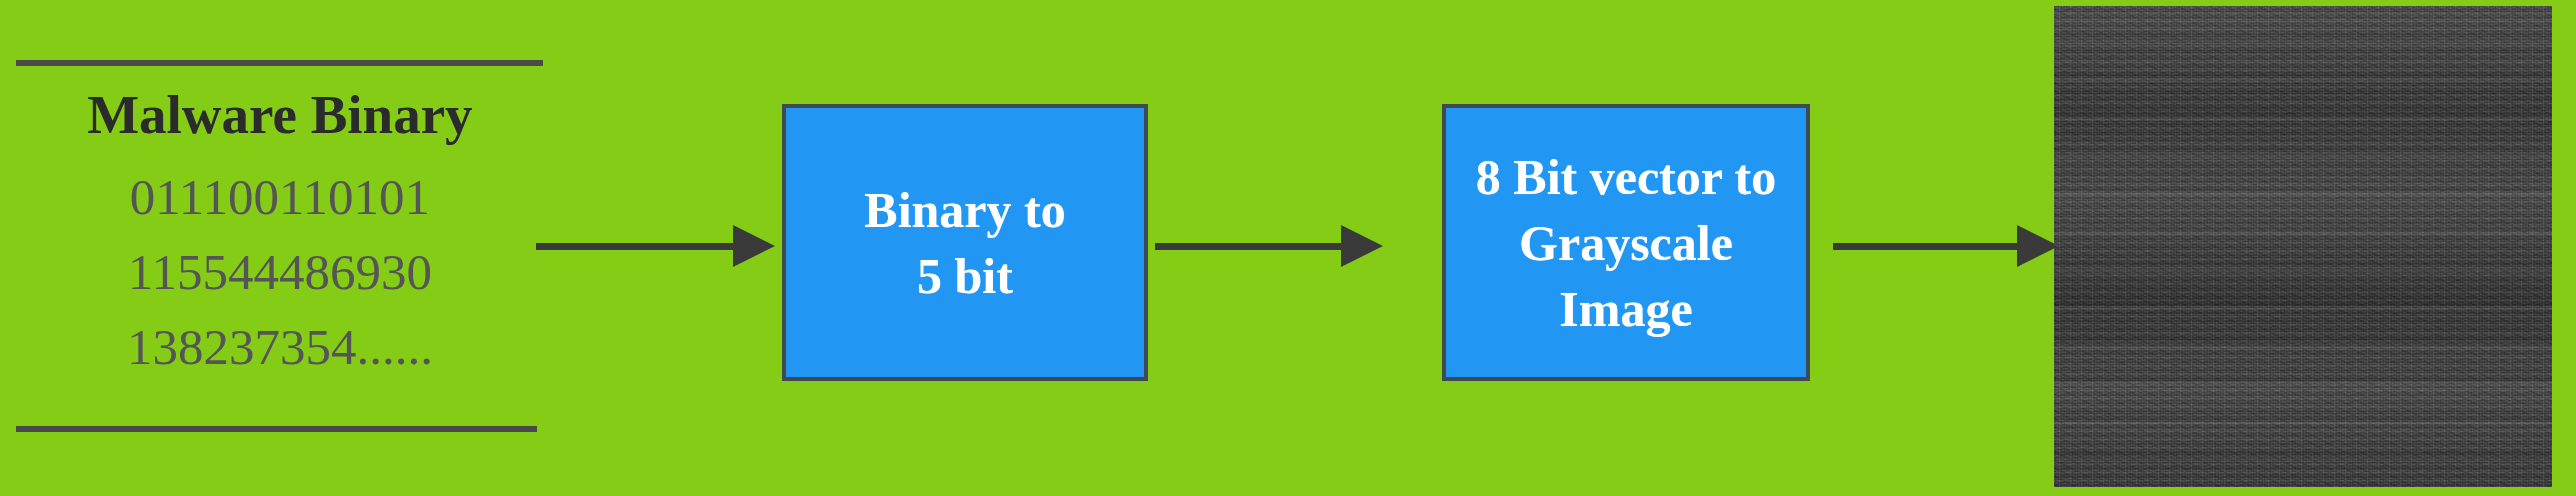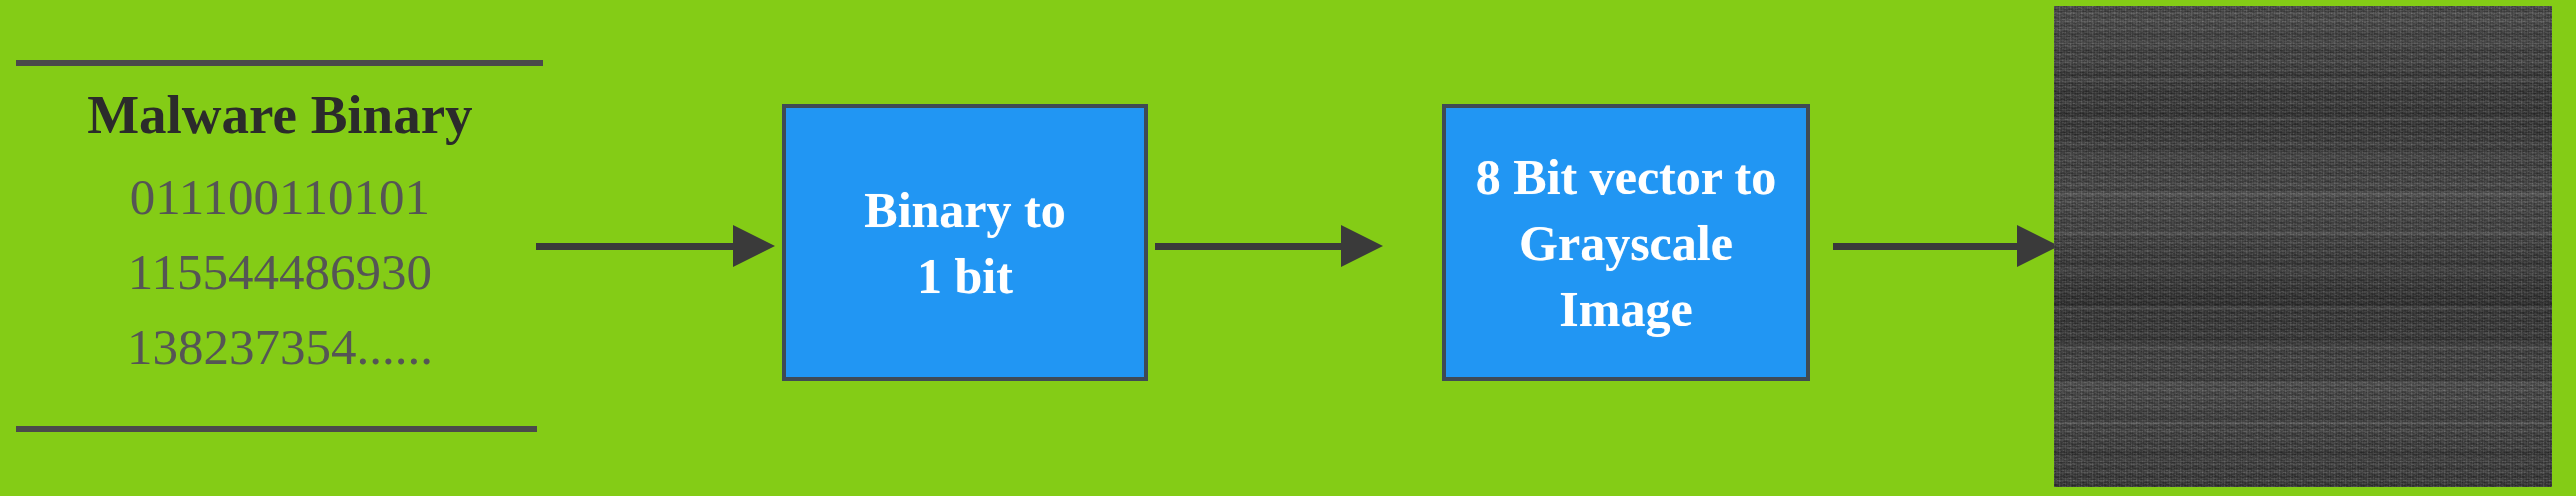--- a/index.html
+++ b/index.html
@@ -197,21 +197,21 @@
     <div class="rule rule-bottom"></div>
   </div>
 
   <div class="arrow arrow-1">
     <div class="shaft"></div>
     <div class="head"></div>
   </div>
 
   <div class="proc-box box-1">
     <span class="proc-line">Binary to</span>
-    <span class="proc-line">1 bit</span>
+    <span class="proc-line">5 bit</span>
   </div>
 
   <div class="arrow arrow-2">
     <div class="shaft"></div>
     <div class="head"></div>
   </div>
 
   <div class="proc-box box-2">
     <span class="proc-line">8 Bit vector to</span>
     <span class="proc-line">Grayscale</span>

